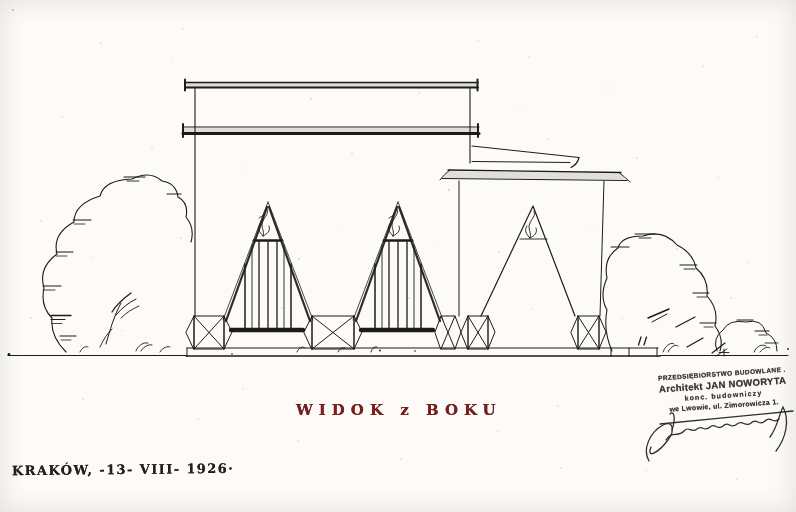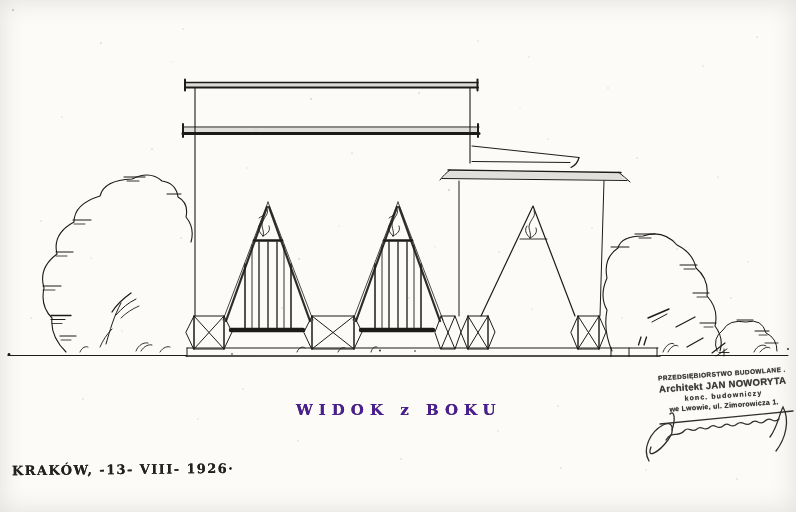--- a/index.html
+++ b/index.html
@@ -7,21 +7,21 @@
     position:relative;width:796px;height:512px;overflow:hidden;
     background:#fcfbf8;
     box-shadow:inset 0 0 26px rgba(60,55,45,.14);
     font-family:"DejaVu Serif", serif;
   }
   svg{position:absolute;left:0;top:0;}
   .txt{position:absolute;color:#1d1c1a;white-space:nowrap;}
   .drawing-title{
     left:296px;top:401px;width:192px;text-align:center;
     font:700 15px "DejaVu Serif", serif;letter-spacing:6px;
-    color:#4c1d95;text-shadow:0 0 .6px #3a3631;
+    color:#7f1d1d;text-shadow:0 0 .6px #3a3631;
   }
   .location-date{
     left:12px;top:462px;
     font:700 13px "DejaVu Serif", serif;letter-spacing:1.4px;
     color:#23211e;transform:rotate(-.6deg);text-shadow:0 0 .5px #3a3631;
   }
   .stamp{
     position:absolute;left:650px;top:370px;width:146px;
     transform:rotate(-4deg);text-align:center;
     font-family:"Liberation Sans", sans-serif;color:#3d3b38;

